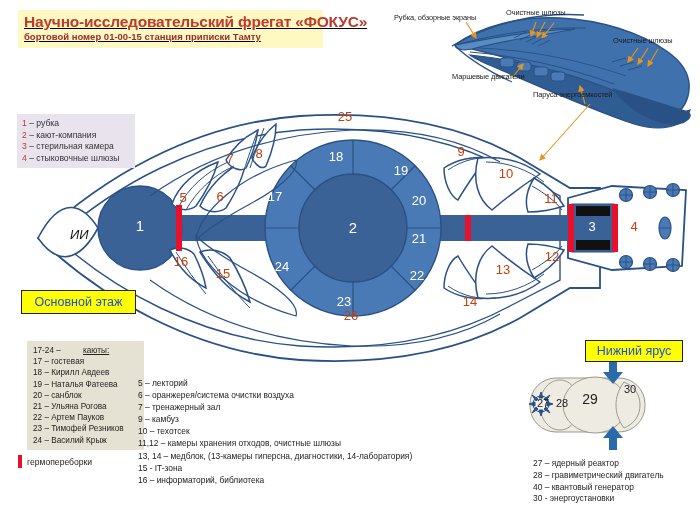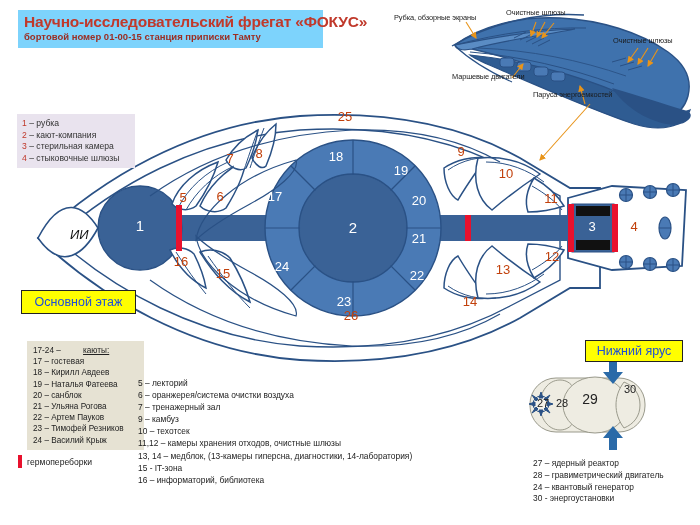--- a/index.html
+++ b/index.html
@@ -18,23 +18,24 @@
   .stage {
     position: absolute;
     left: 0; top: 0;
     width: 700px; height: 525px;
   }
   
   #title-banner {
     position: absolute;
     left: 18px; top: 10px;
     width: 305px; height: 38px;
-    background: #7dd3fc;
+    background: #fef9c3;
     padding: 2px 0 0 6px;
     box-sizing: border-box;
+    text-decoration: underline;
   }
   #title-main {
     font-size: 15.5px;
     font-weight: bold;
     color: #c0392b;
     line-height: 19px;
     white-space: nowrap;
     letter-spacing: -0.2px;
   }
   #title-sub {
@@ -475,21 +476,21 @@
     <div class="row">11,12 – камеры хранения отходов, очистные шлюзы</div>
     <div class="row">13, 14 – медблок, (13-камеры гиперсна, диагностики, 14-лаборатория)</div>
     <div class="row">15 - IT-зона</div>
     <div class="row">16 – информаторий, библиотека</div>
   </div>
 
 
   <div id="legend-lower">
     <div class="row">27 – ядерный реактор</div>
     <div class="row">28 – гравиметрический двигатель</div>
-    <div class="row">24 – квантовый генератор</div>
+    <div class="row">40 – квантовый генератор</div>
     <div class="row">30 - энергоустановки</div>
   </div>
 
   <div class="tag-yellow" id="tag-main-deck">Основной этаж</div>
   <div class="tag-yellow" id="tag-lower-deck">Нижний ярус</div>
 
   <div class="callout" id="cl-rubka">Рубка, обзорные экраны</div>
   <div class="callout" id="cl-locks1">Очистные шлюзы</div>
   <div class="callout" id="cl-locks2">Очистные шлюзы</div>
   <div class="callout" id="cl-engines">Маршевые двигатели</div>

